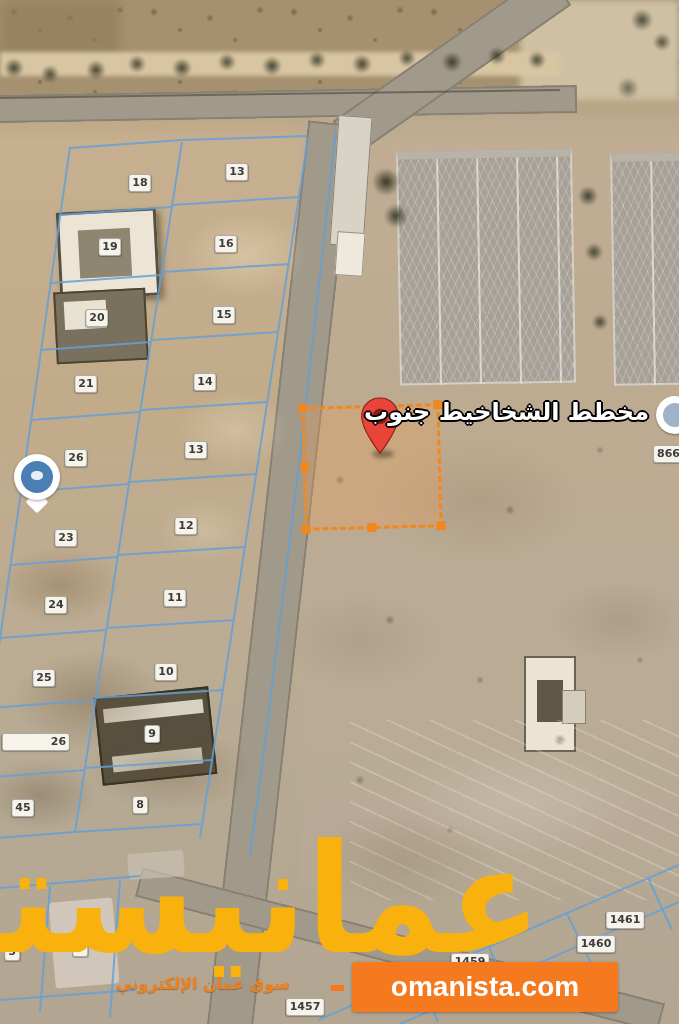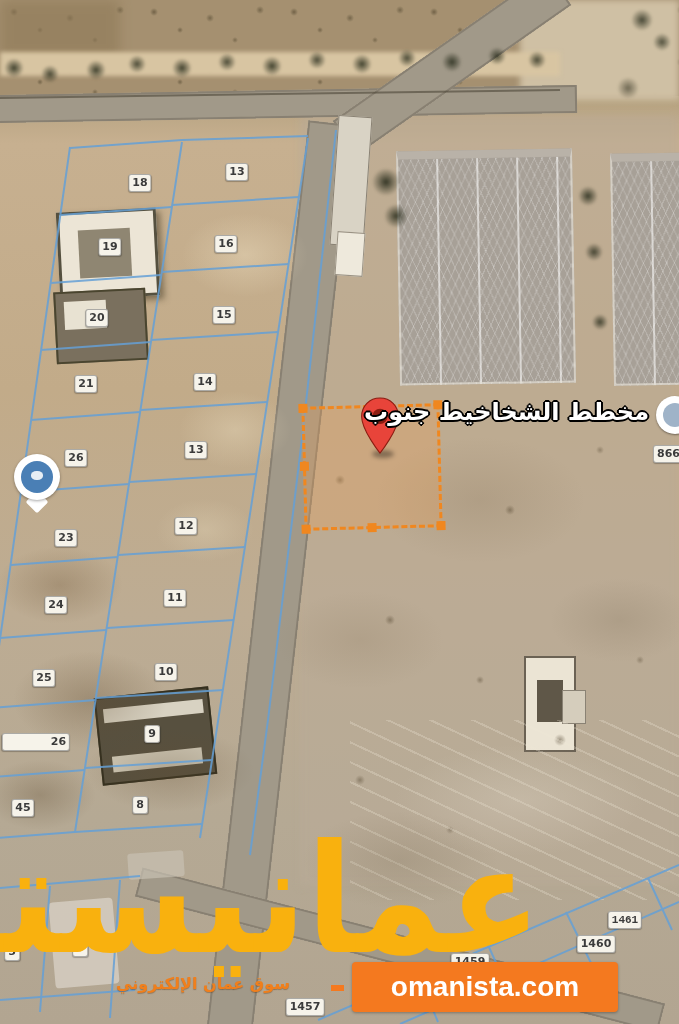--- a/index.html
+++ b/index.html
@@ -265,21 +265,21 @@
       <div class="plot-badge" style="left: 56px; top: 605px;">24</div>
       <div class="plot-badge" style="left: 175px; top: 598px;">11</div>
       <div class="plot-badge" style="left: 44px; top: 678px;">25</div>
       <div class="plot-badge" style="left: 166px; top: 672px;">10</div>
       <div class="plot-badge" style="left: 36px; top: 742px; padding-left: 48px;">26</div>
       <div class="plot-badge" style="left: 152px; top: 734px;">9</div>
       <div class="plot-badge" style="left: 23px; top: 808px;">45</div>
       <div class="plot-badge" style="left: 140px; top: 805px;">8</div>
       <div class="plot-badge" style="left: 12px; top: 952px;">5</div>
       <div class="plot-badge" style="left: 80px; top: 948px;">6</div>
-      <div class="plot-badge" style="left: 625px; top: 920px; font-family: Liberation Mono, monospace;">1461</div>
+      <div class="plot-badge" style="left: 625px; top: 920px;">1461</div>
       <div class="plot-badge" style="left: 552px; top: 944px; margin-left: 44px;">1460</div>
       <div class="plot-badge" style="left: 470px; top: 962px;">1459</div>
       <div class="plot-badge" style="left: 305px; top: 1007px;">1457</div>
     </div>
 
   <div class="abs pin-shadow"></div>
   <svg class="abs pin" viewBox="0 0 24 34">
     <path d="M12 1 C6 1 1.5 5.6 1.5 11.5 c0 7.8 10.5 21 10.5 21 s10.5 -13.2 10.5 -21 C22.5 5.6 18 1 12 1 z" fill="#E8443A" stroke="#8c1d12" stroke-width="0.6"></path>
     <circle cx="12" cy="11.5" r="4.4" fill="#8c1d12"></circle>
   </svg>

